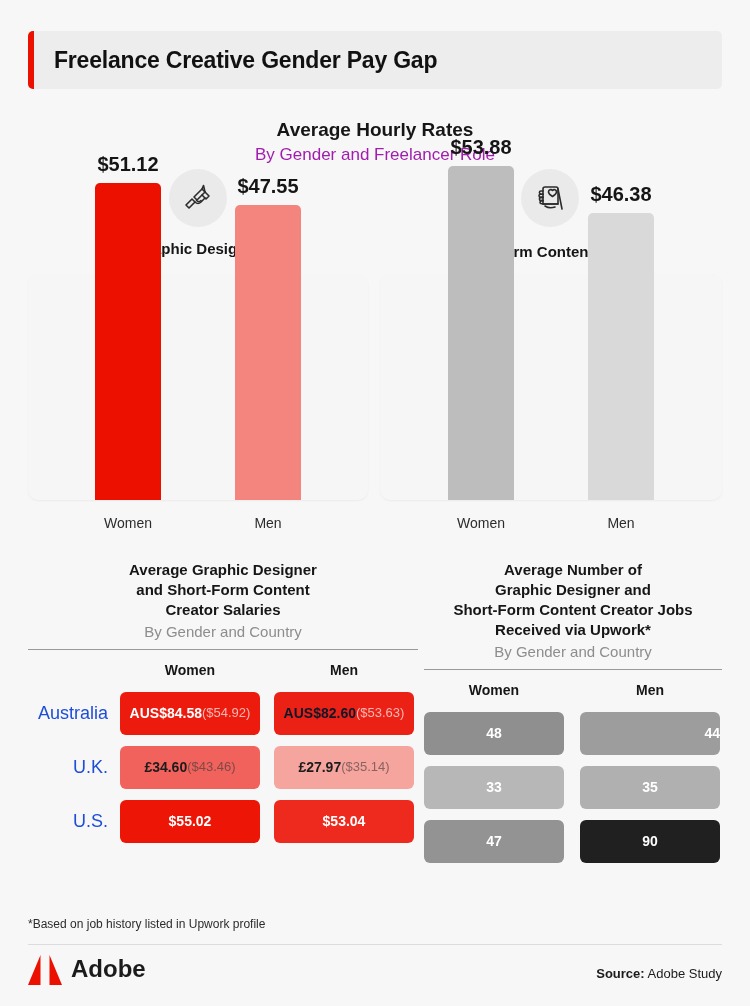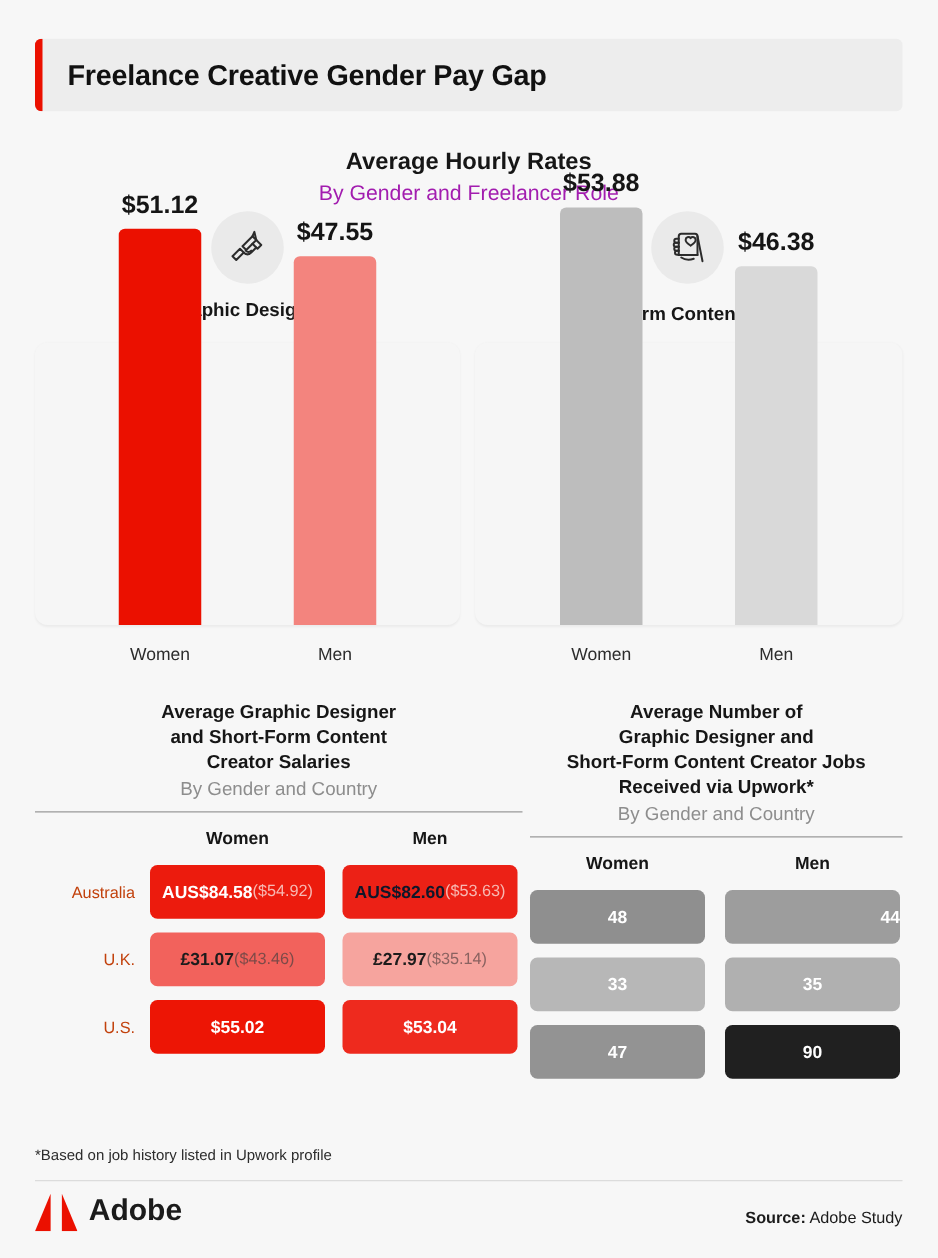--- a/index.html
+++ b/index.html
@@ -99,21 +99,21 @@
   .tbl-colheads {
     display: flex; margin-top: 12px;
   }
   .tbl-colhead {
     font-size: 14px; font-weight: bold; text-align: center; color: #161616;
   }
 
   .rows { margin-top: 14px; }
   .row { display: flex; align-items: center; margin-bottom: 11px; }
   .row-label {
-    font-size: 13px; color: #c2410c; text-align: right;
+    font-size: 18px; color: #1d4ed8; text-align: right;
     padding-right: 12px;
   }
   .cell {
     height: 43px; border-radius: 6px;
     display: flex; flex-direction: row;
     align-items: center; justify-content: center;
     line-height: 1.15;
   }
   .cell-main { font-size: 14px; font-weight: bold; }
   .cell-sub { font-size: 13px; }
@@ -231,21 +231,21 @@
             <div class="cell-sub" style="color: rgb(247, 184, 178);">($54.92)</div>
           </div>
           <div class="cell" style="background: rgb(236, 33, 22);">
             <div class="cell-main" style="color: #0f172a;">AUS$82.60</div>
             <div class="cell-sub" style="color: rgb(247, 184, 178);">($53.63)</div>
           </div>
         </div>
         <div class="row">
           <div class="row-label">U.K.</div>
           <div class="cell" style="background: rgb(242, 98, 92);">
-            <div class="cell-main" style="color: rgb(28, 28, 28);">£31.07</div>
+            <div class="cell-main" style="color: rgb(28, 28, 28);">£34.60</div>
             <div class="cell-sub" style="color: rgb(125, 74, 72);">($43.46)</div>
           </div>
           <div class="cell" style="background: rgb(246, 164, 158);">
             <div class="cell-main" style="color: rgb(28, 28, 28);">£27.97</div>
             <div class="cell-sub" style="color: rgb(138, 98, 96);">($35.14)</div>
           </div>
         </div>
         <div class="row">
           <div class="row-label">U.S.</div>
           <div class="cell" style="background: rgb(237, 21, 5);">

